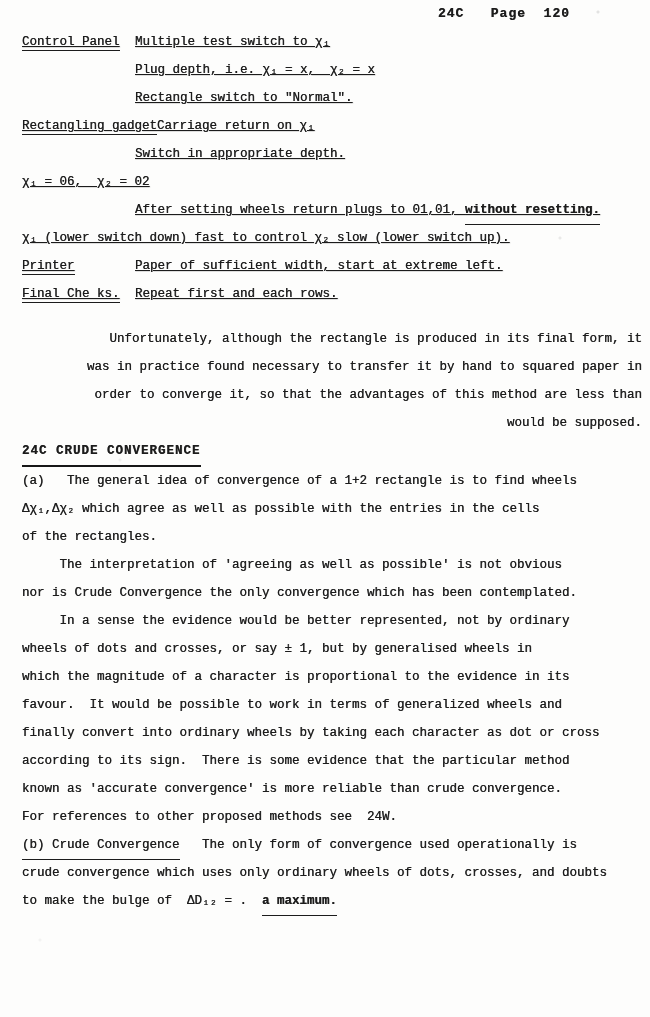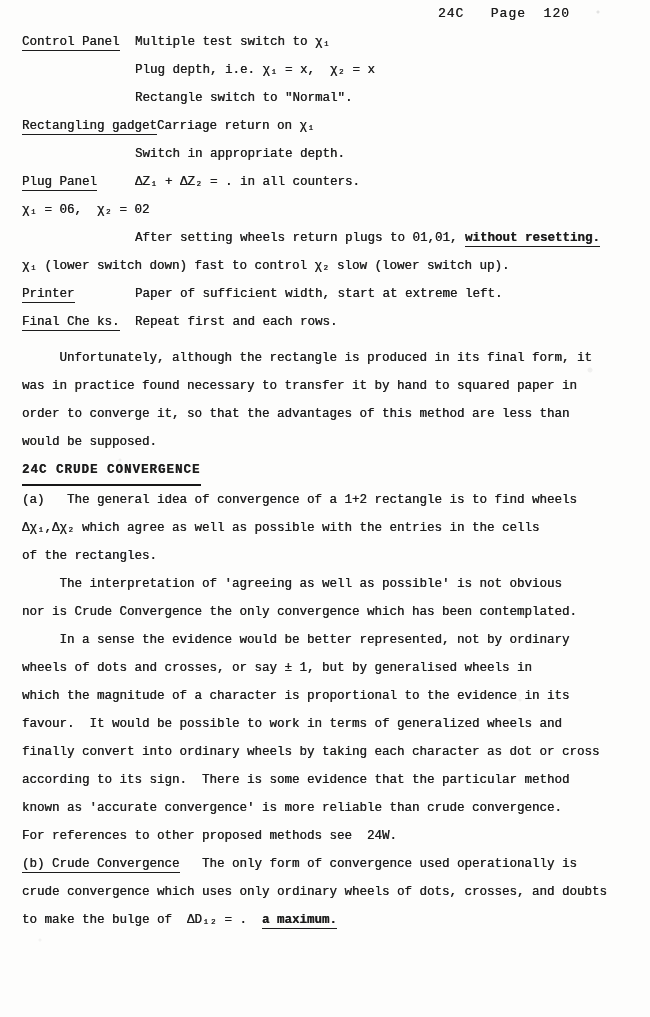--- a/index.html
+++ b/index.html
@@ -20,43 +20,43 @@
       radial-gradient(circle at 120px 460px, rgba(0,0,0,0.05) 0 1px, transparent 2px),
       radial-gradient(circle at 590px 370px, rgba(0,0,0,0.05) 0 2px, transparent 3px),
       radial-gradient(circle at 40px 940px, rgba(0,0,0,0.04) 0 1px, transparent 2px),
       #fdfdfc;
   }
   .ink {
     text-shadow: 0 0 0.6px rgba(25,25,25,0.65), 0.4px 0.4px 0.3px rgba(25,25,25,0.35);
   }
   .hdr {
     position: absolute; top: 6px; left: 438px;
-    font-size: 13px; letter-spacing: 1px; font-weight: normal;
+    font-size: 13px; letter-spacing: 1px; font-weight: bold;
     white-space: pre;
   }
   .content {
     position: absolute; top: 28px; left: 22px; width: 620px;
     font-size: 12.5px; line-height: 28px;
   }
-  .row { display: flex; align-items: center; }
+  .row { display: flex; align-items: center; text-decoration: underline; }
   .row-label {
     flex: 0 0 auto; min-width: 113px; white-space: pre;
   }
   .row-label.u span.lbl { border-bottom: 1.5px solid #1c1c1c; padding-bottom: 1px; }
   .row-content { white-space: pre-wrap; }
   .para { white-space: pre-wrap; margin: 0; }
-  .para-first { margin-top: 8px; }
+  .para-first { margin-top: 17px; text-align: right; }
   .section-head-wrap { }
   .section-head {
     display: inline-block;
     font-weight: bold; letter-spacing: 1px;
     border-bottom: 2px solid #171717;
     filter: blur(0.3px);
   }
-  .u-inline { border-bottom: 1.5px solid #1c1c1c; padding-bottom: 1px; }
+  .u-inline { border-bottom: 1.5px solid #1c1c1c; padding-bottom: 7px; }
   .heavy { font-weight: bold; filter: blur(0.25px); }
   .inline-pre { white-space: pre-wrap; }
 </style>
 </head>
 <body>
 
 <div class="page ink">
 
   <div class="hdr">24C   Page  120</div>
 
@@ -74,24 +74,20 @@
       <span class="row-label"></span>
       <span class="row-content">Rectangle switch to "Normal".</span>
     </div>
     <div class="row">
       <span class="row-label u"><span class="lbl">Rectangling gadget</span></span>
       <span class="row-content">Carriage return on χ₁</span>
     </div>
     <div class="row">
       <span class="row-label"></span>
       <span class="row-content">Switch in appropriate depth.</span>
-    </div>
-    <div class="row">
-      <span class="row-label u"><span class="lbl">Plug Panel</span></span>
-      <span class="row-content">ΔZ₁ + ΔZ₂ = . in all counters.</span>
     </div>
     <div class="row">
       <span class="row-content">χ₁ = 06,  χ₂ = 02</span>
     </div>
     <div class="row">
       <span class="row-label"></span>
       <span class="row-content"><span class="inline-pre">After setting wheels return plugs to 01,01, </span><span class="u-inline heavy">without resetting.</span></span>
     </div>
     <div class="row">
       <span class="row-content">χ₁ (lower switch down) fast to control χ₂ slow (lower switch up).</span>

